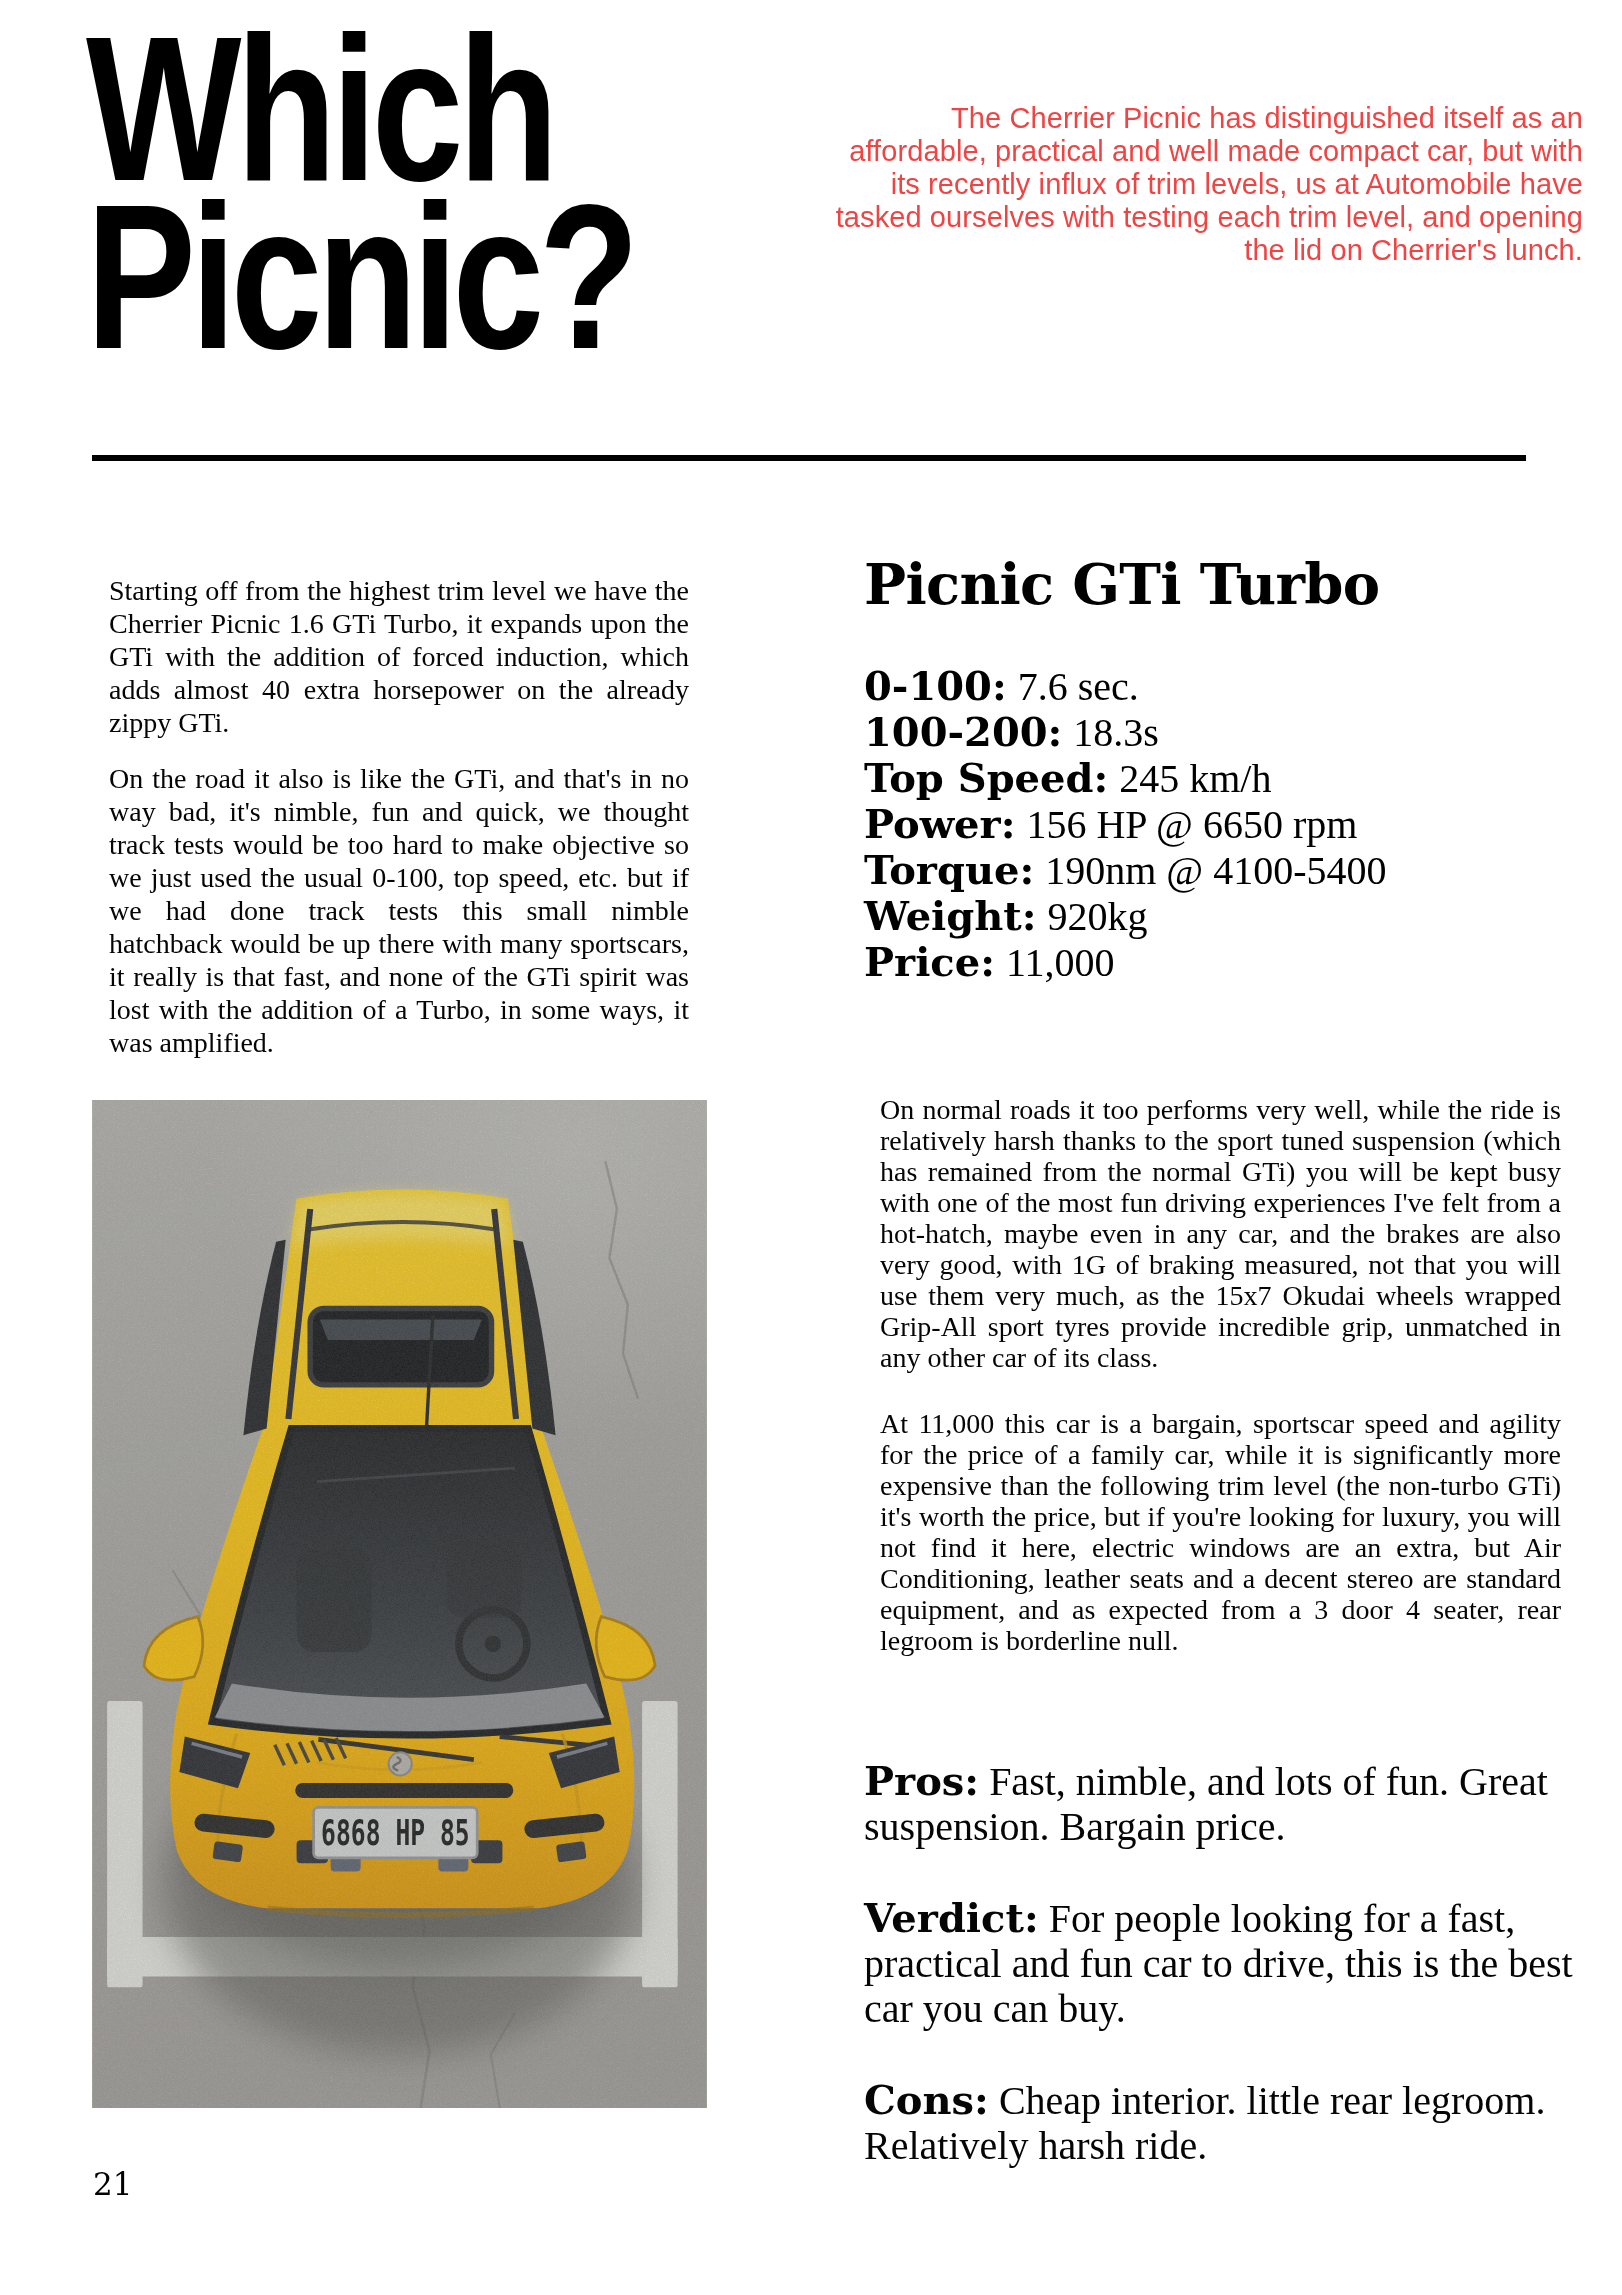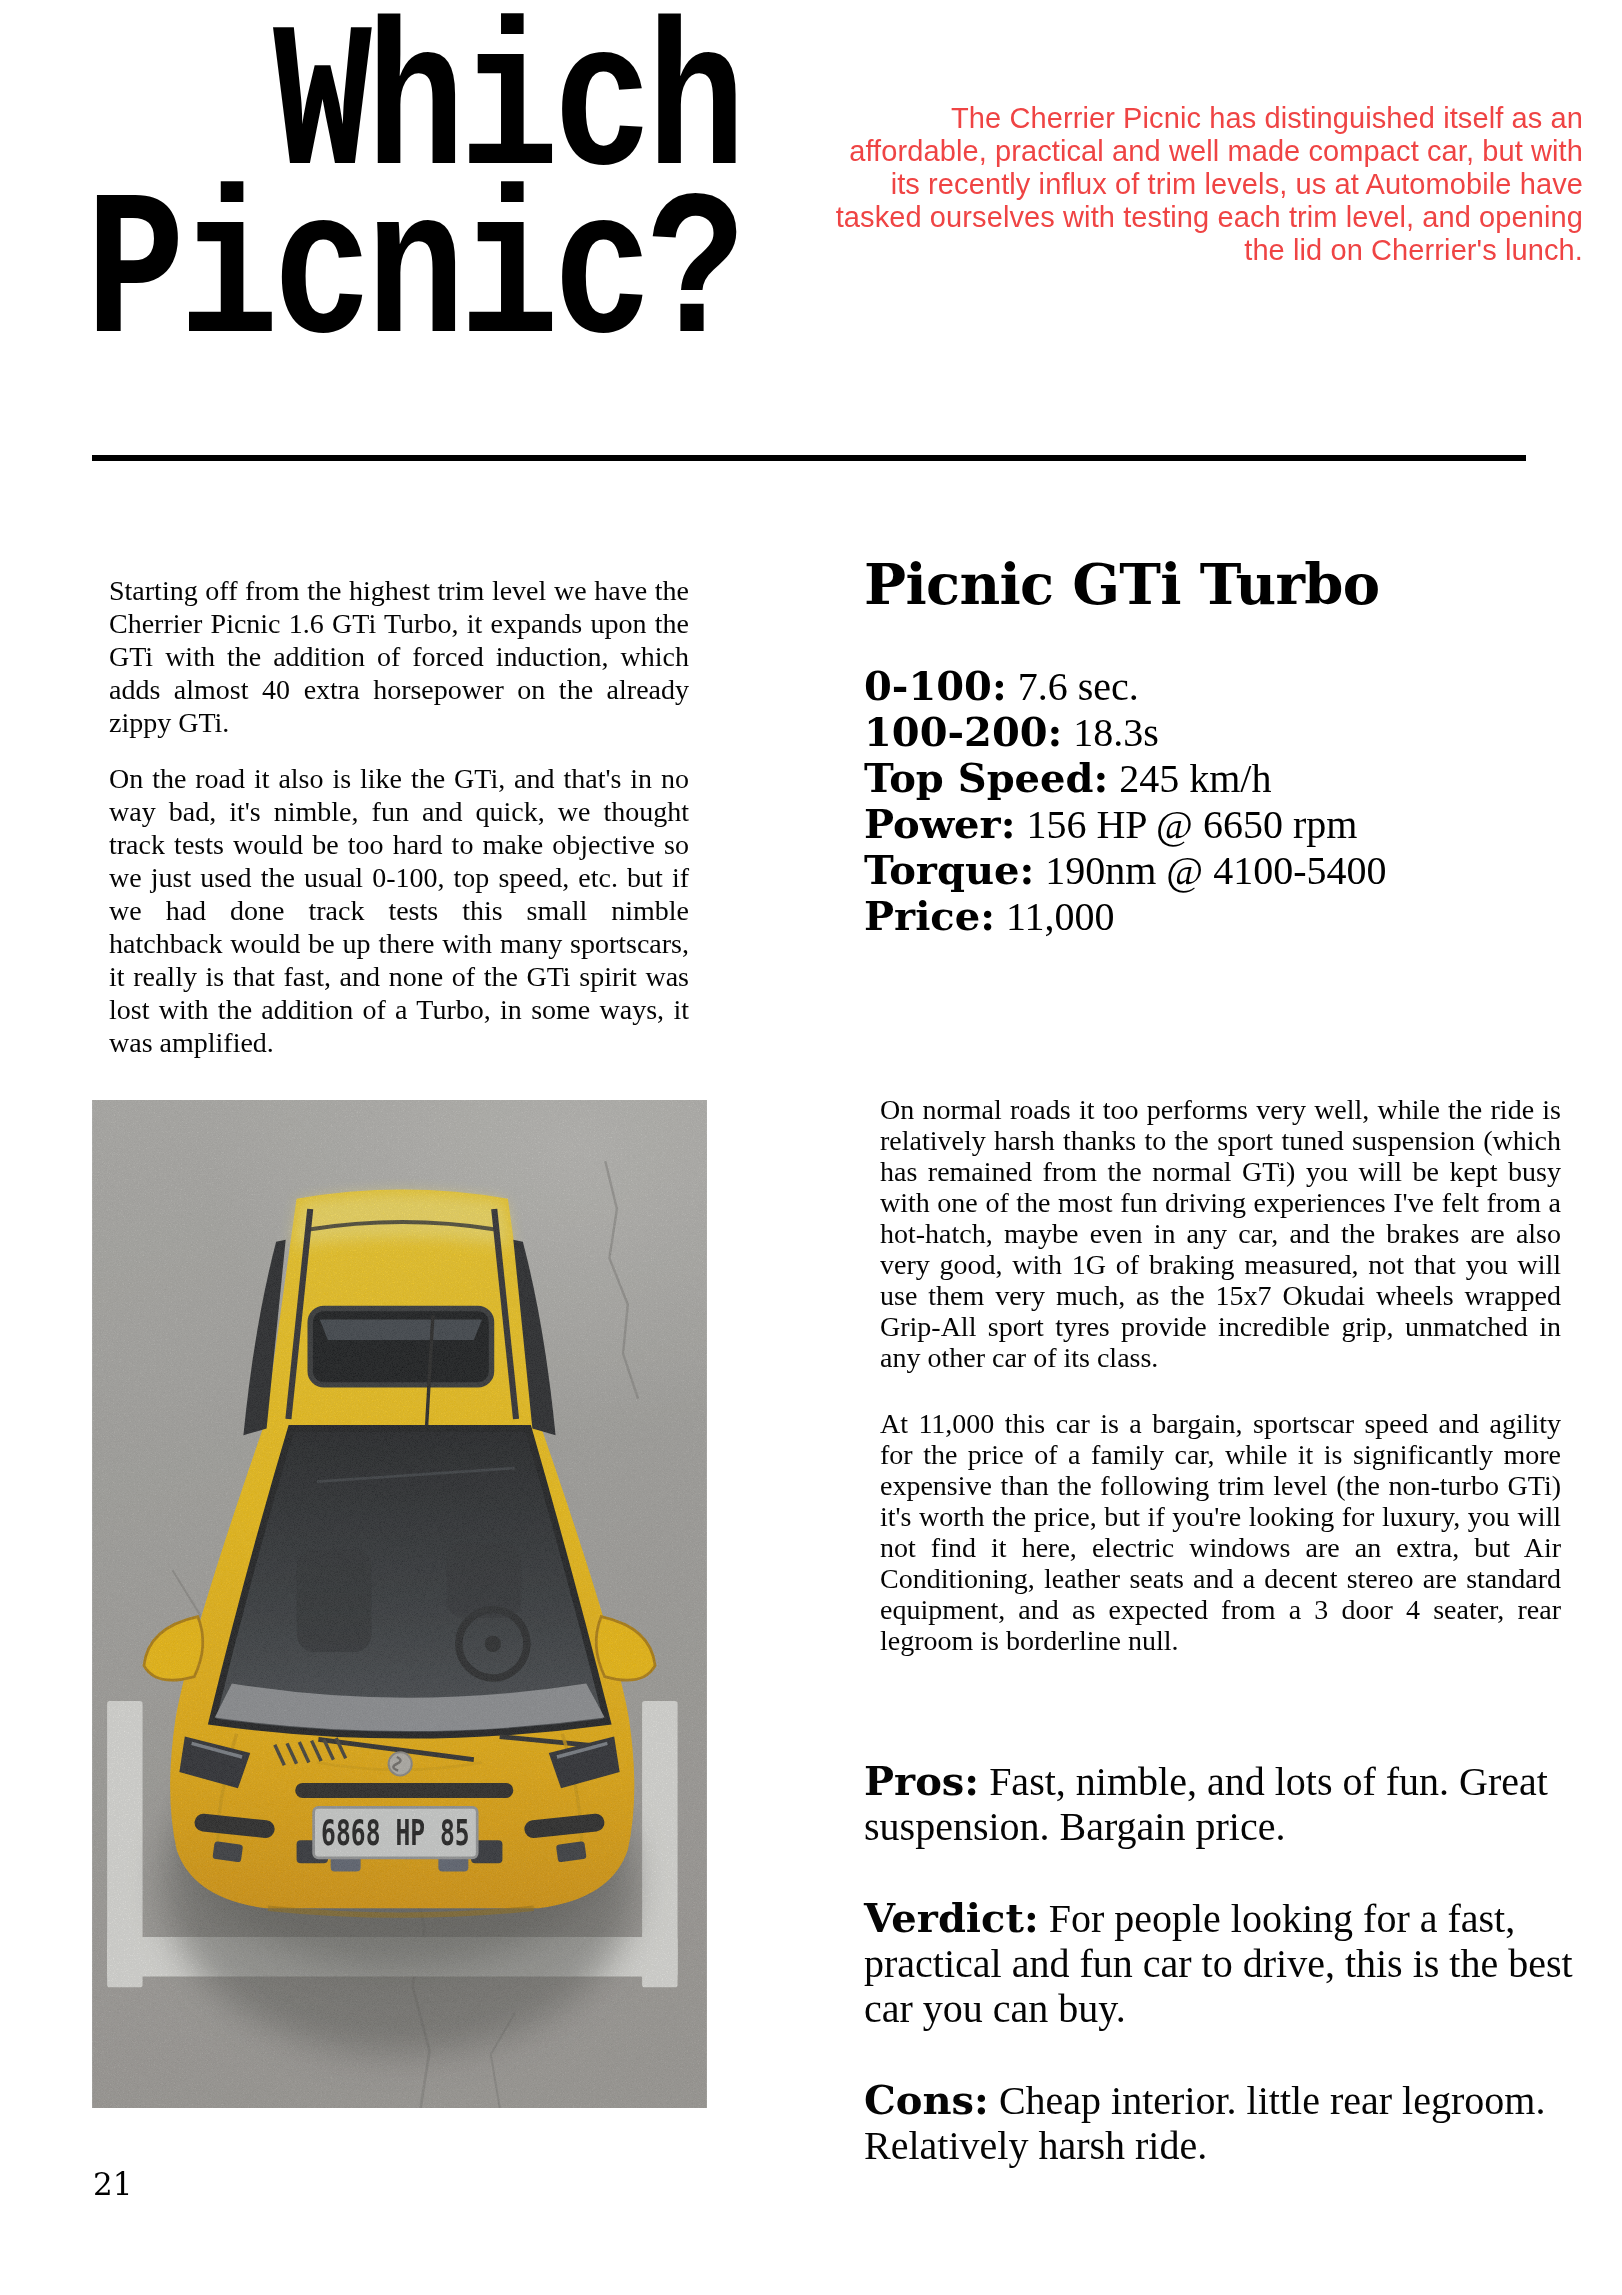--- a/index.html
+++ b/index.html
@@ -4,22 +4,22 @@
 <style>
   html,body { margin:0; padding:0; background:#ffffff; }
   .page {
     position:relative; width:1622px; height:2295px; background:#ffffff;
     overflow:hidden; color:#000;
   }
 
   
   .title {
     position:absolute; left:86px; top:24.5px;
-    font-family:Liberation Mono, monospace; font-weight:bold;
-    font-size:206px; line-height:168px; letter-spacing:-6.8px; color:#000;text-align:right;
+    font-family:Liberation Sans, sans-serif; font-weight:bold;
+    font-size:206px; line-height:168px; letter-spacing:-6.8px; color:#000;
   }
   .title-inner { transform:scaleX(0.80); transform-origin:0 0; }
   .title-line { white-space:nowrap; }
 
   .intro {
     position:absolute; left:814px; top:102px; width:769px;
     font-family:"Liberation Sans", sans-serif;
     font-size:29px; line-height:33px; letter-spacing:0.1px; color:#ef4444;text-align:right;
   }
 
@@ -260,20 +260,23 @@
     <div class="spec-row">
       <span class="spec-label">Top Speed:</span><span class="spec-value">245 km/h</span>
     </div>
     <div class="spec-row">
       <span class="spec-label">Power:</span><span class="spec-value">156 HP @ 6650 rpm</span>
     </div>
     <div class="spec-row">
       <span class="spec-label">Torque:</span><span class="spec-value">190nm @ 4100-5400</span>
     </div>
     <div class="spec-row">
+      <span class="spec-label">Weight:</span><span class="spec-value">920kg</span>
+    </div>
+    <div class="spec-row">
       <span class="spec-label">Price:</span><span class="spec-value">11,000</span>
     </div>
   </div>
 
   <div class="col-right">
     <p>On normal roads it too performs very well, while the ride is relatively harsh thanks to the sport tuned suspension (which has remained from the normal GTi) you will be kept busy with one of the most fun driving experiences I've felt from a hot-hatch, maybe even in any car, and the brakes are also very good, with 1G of braking measured, not that you will use them very much, as the 15x7 Okudai wheels wrapped Grip-All sport tyres provide incredible grip, unmatched in any other car of its class.</p>
     <p>At 11,000 this car is a bargain, sportscar speed and agility for the price of a family car, while it is significantly more expensive than the following trim level (the non-turbo GTi) it's worth the price, but if you're looking for luxury, you will not find it here, electric windows are an extra, but Air Conditioning, leather seats and a decent stereo are standard equipment, and as expected from a 3 door 4 seater, rear legroom is borderline null.</p>
   </div>
 
   <div class="review">

